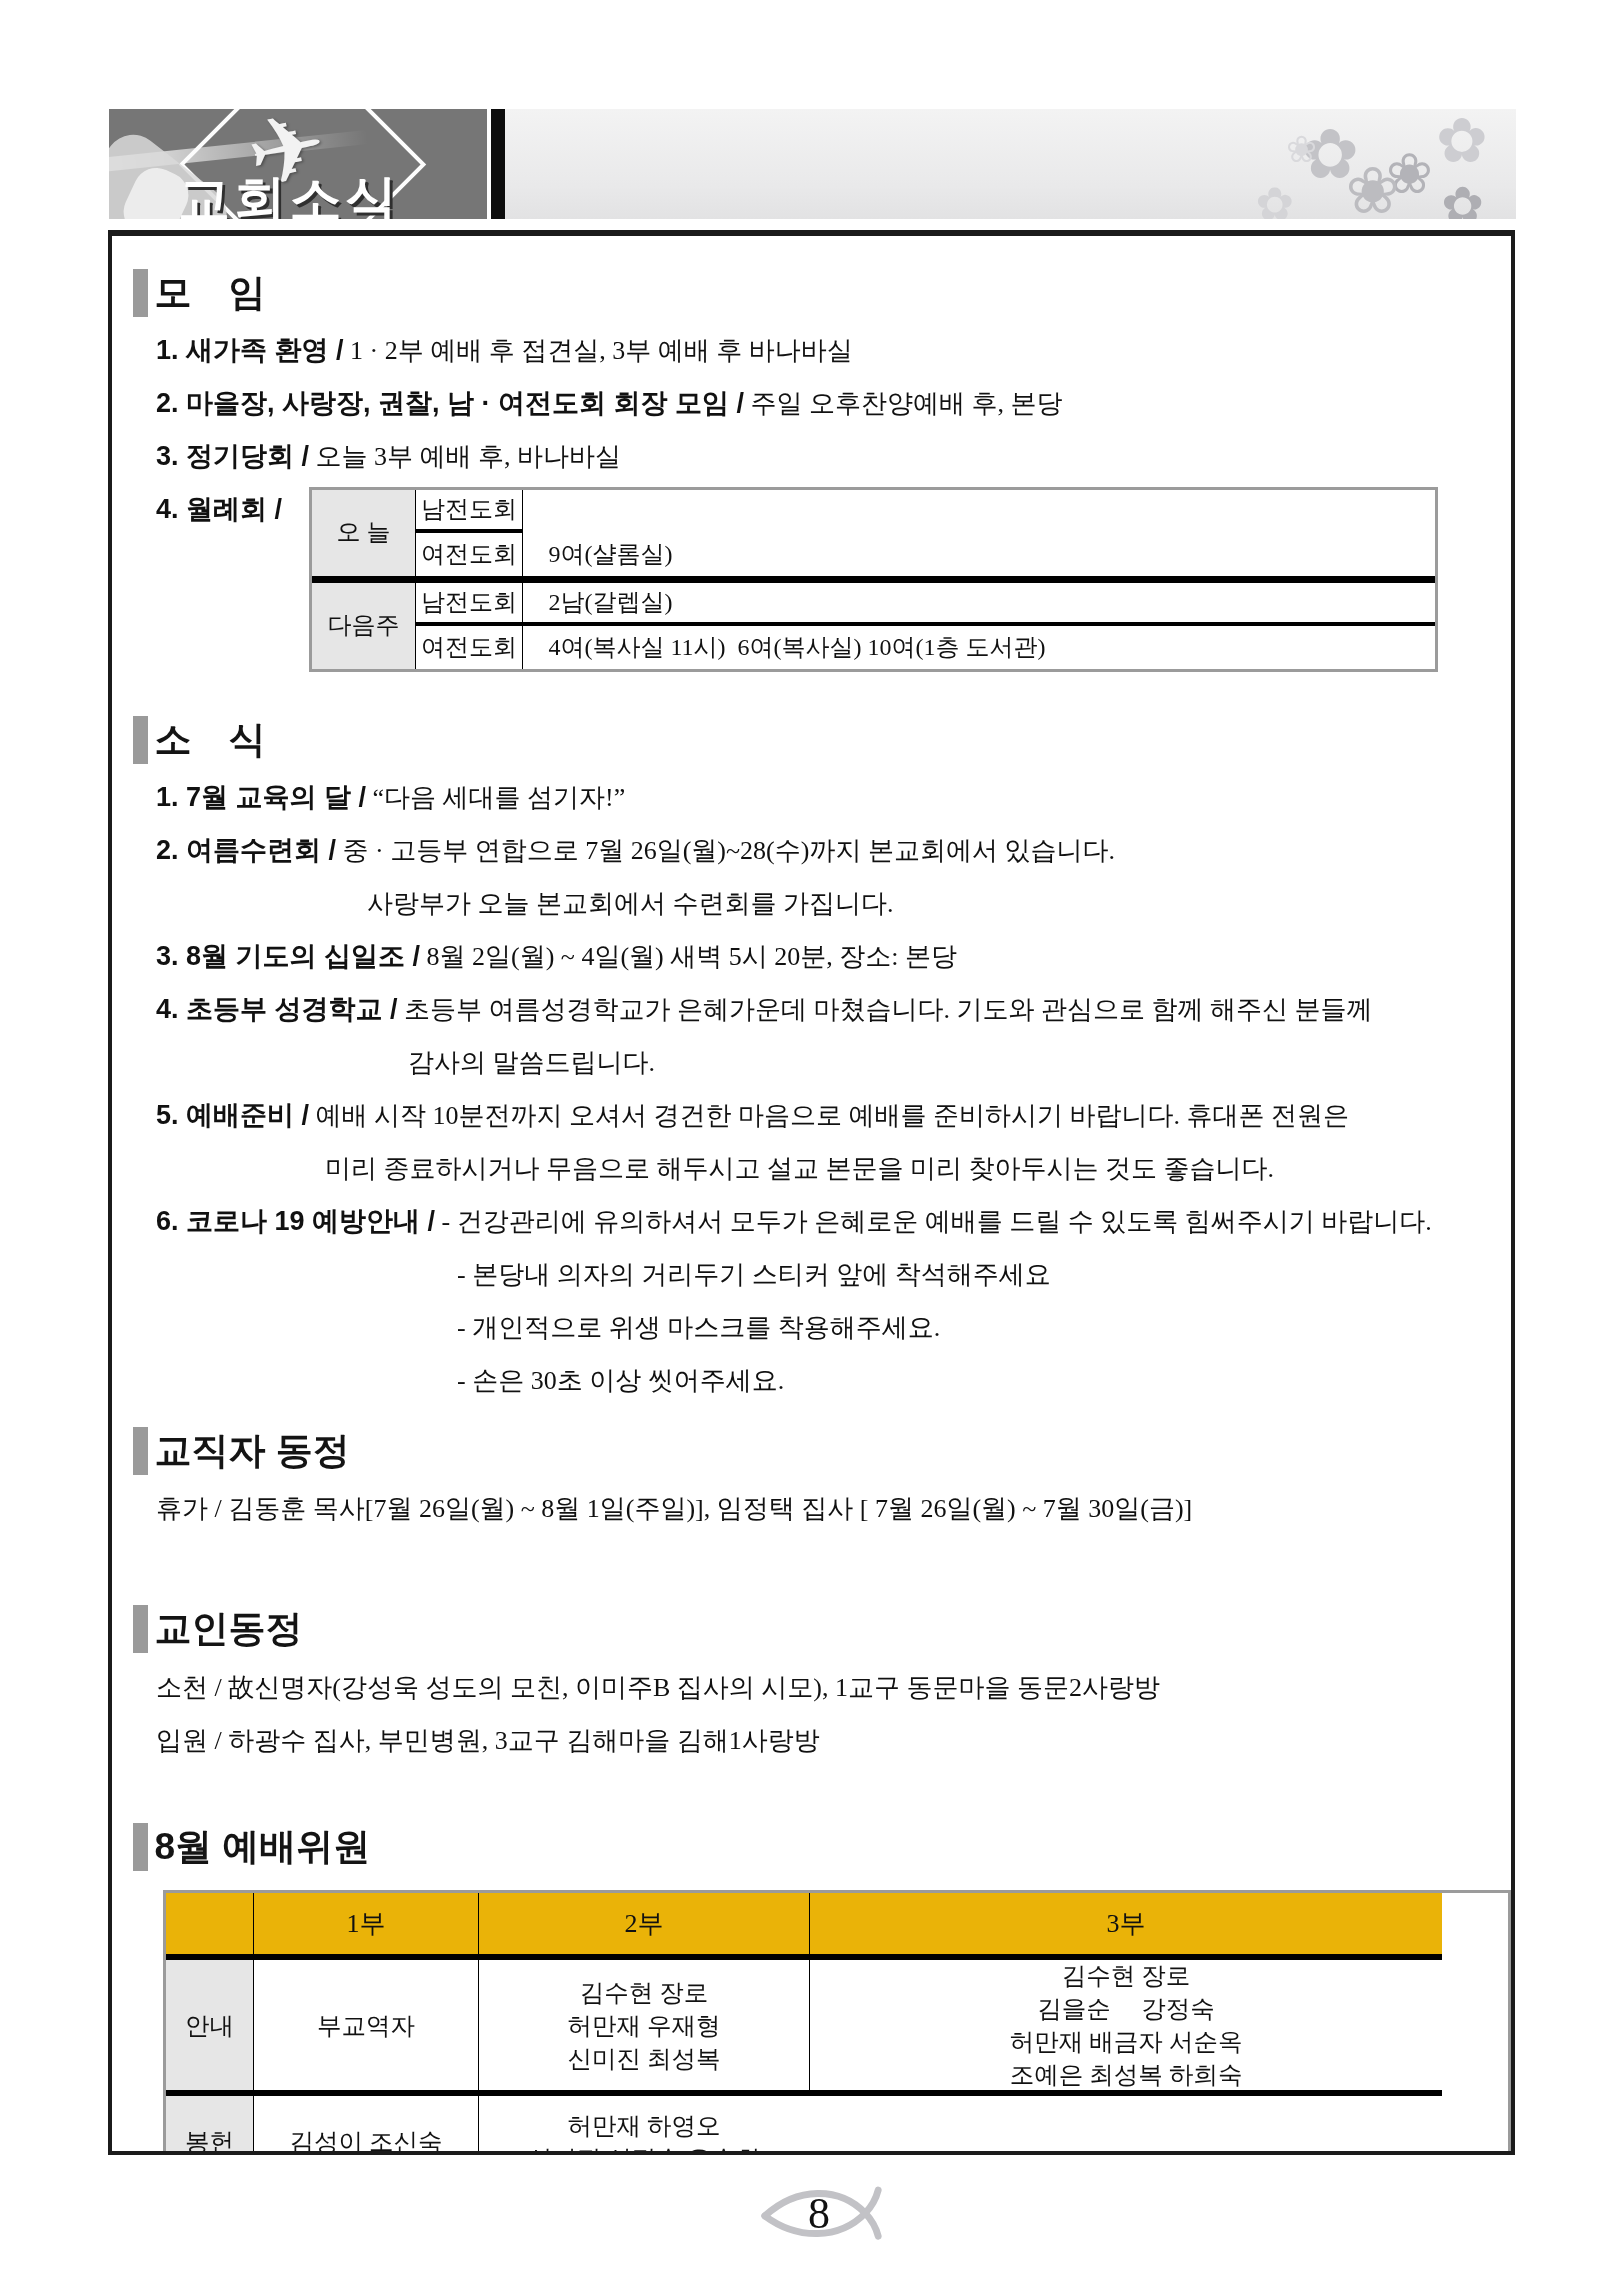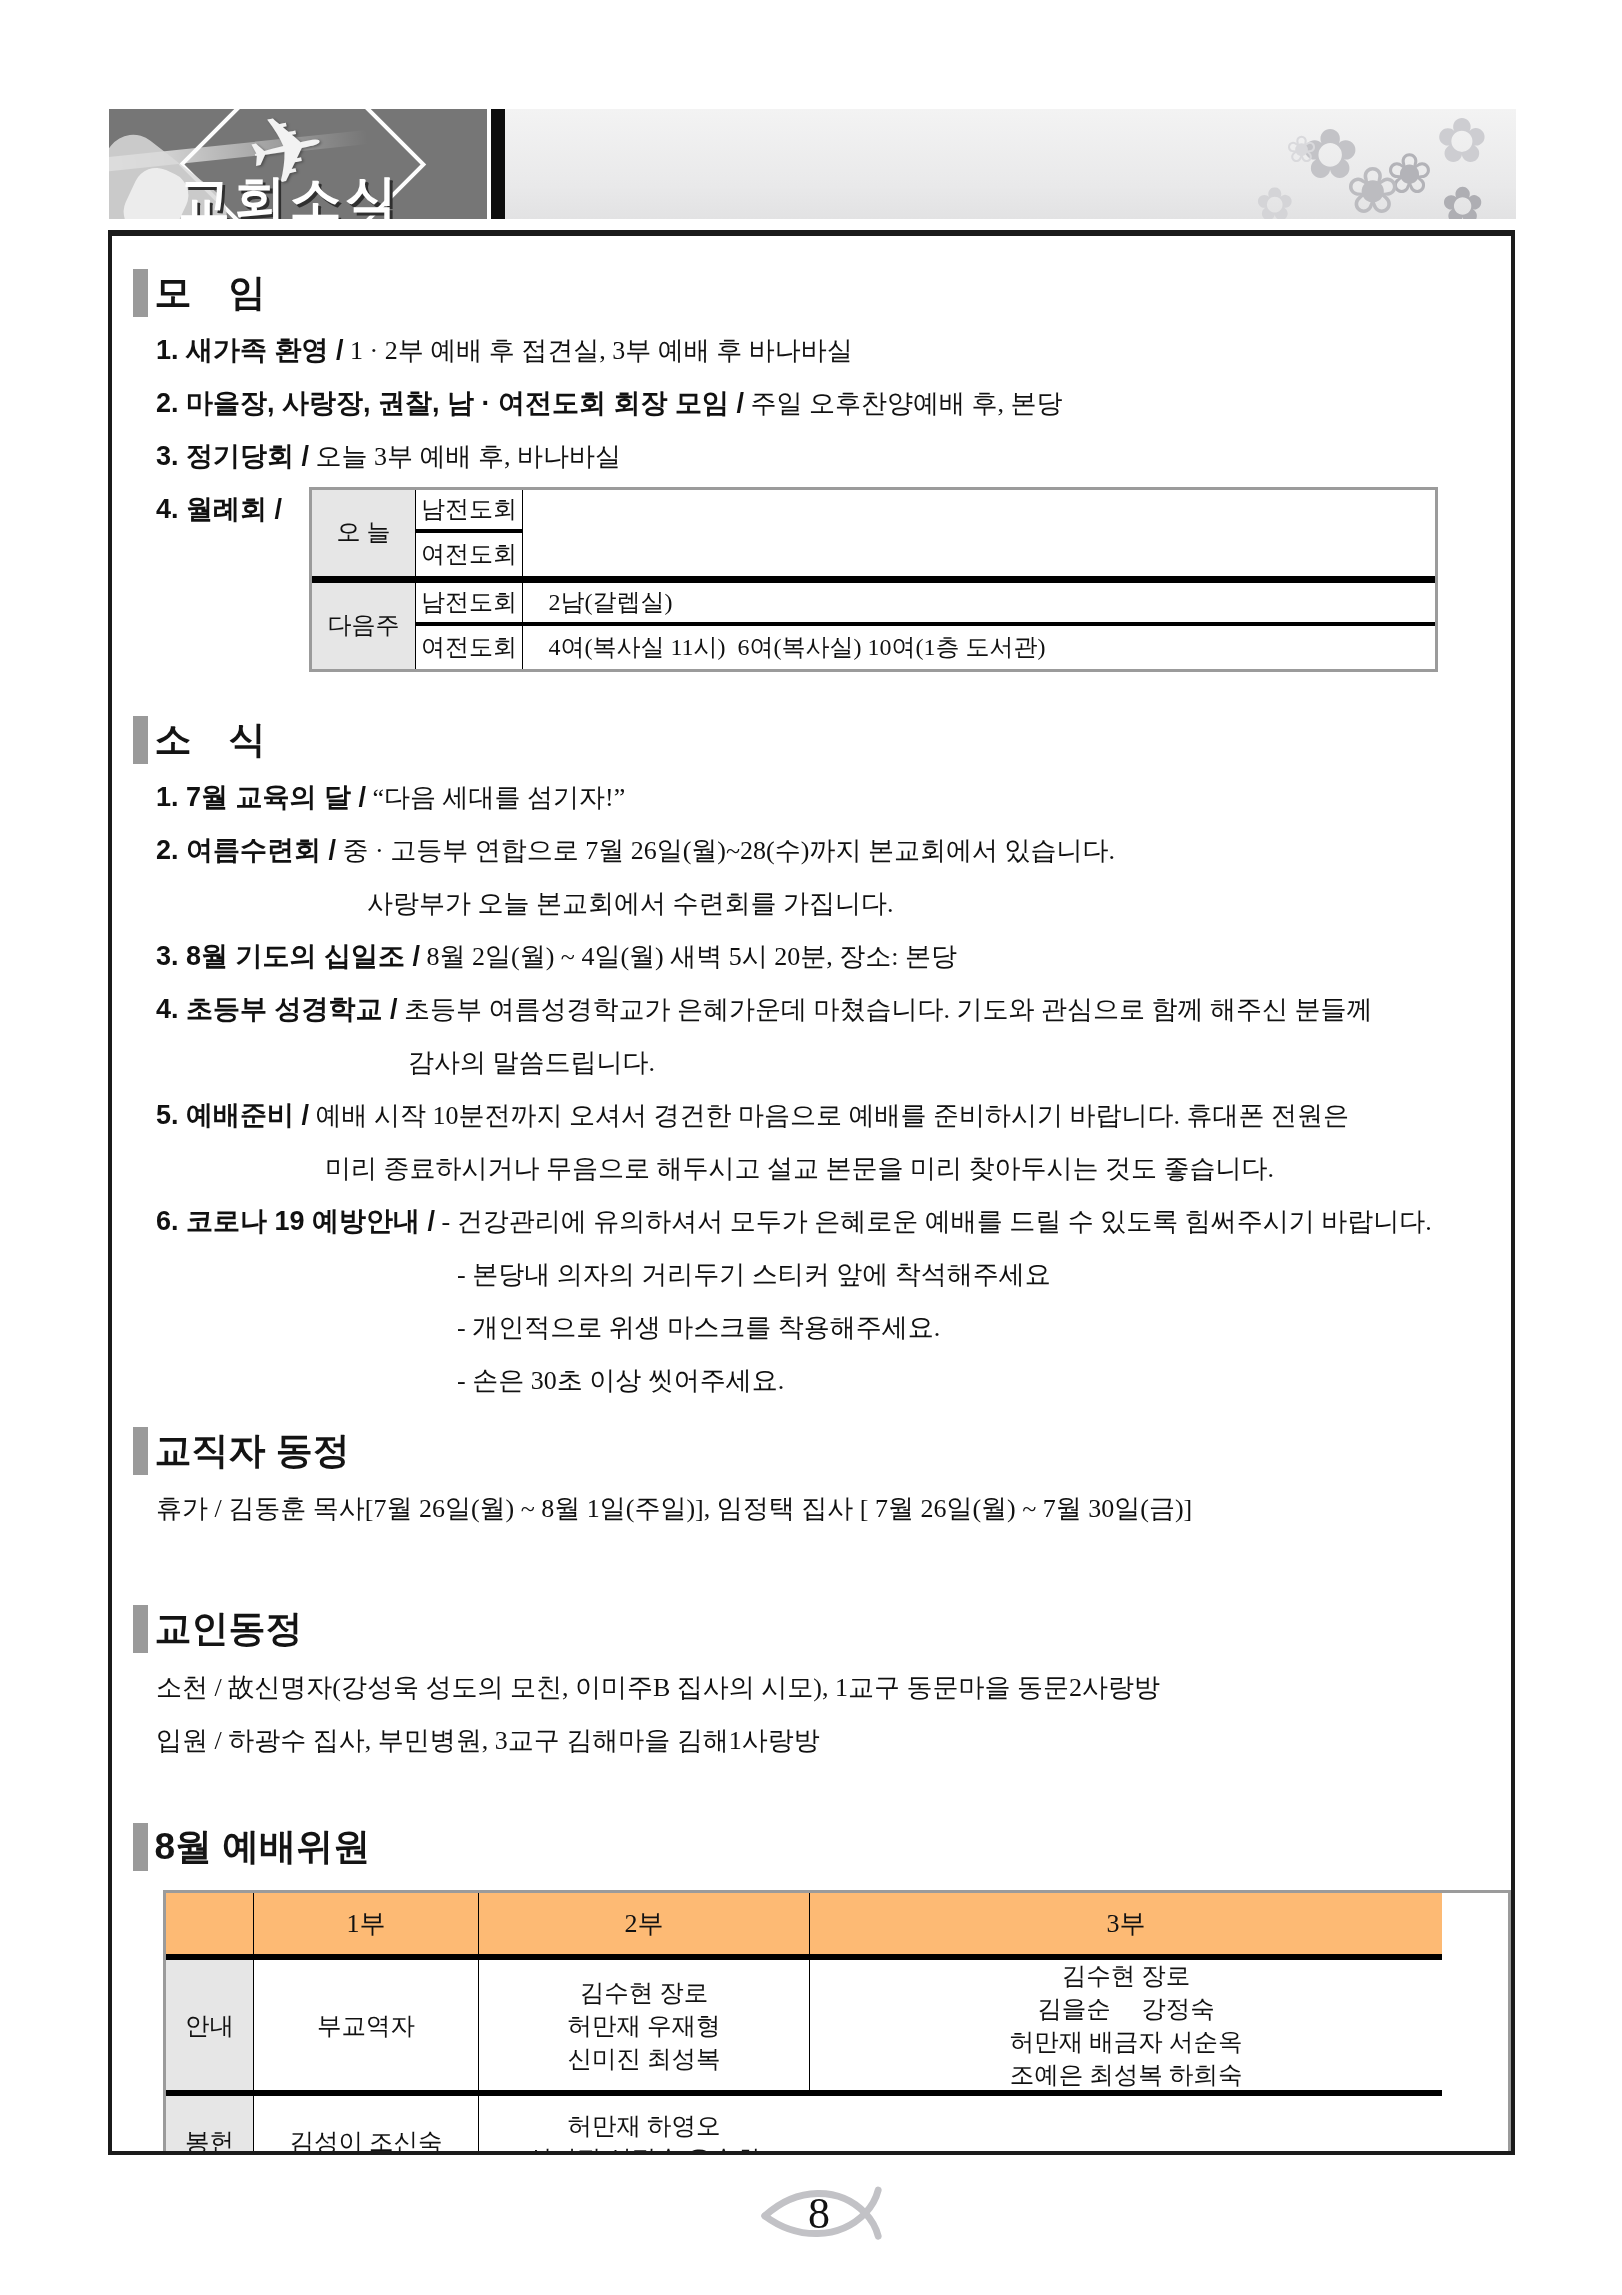--- a/index.html
+++ b/index.html
@@ -65,21 +65,21 @@
   .m-underline{border-bottom:4.2px solid #000;}
   .m-sep{grid-column:1/4;grid-row:3;background:#000;}
   .mg1{grid-row:1;} .mg2{grid-row:2;} .mg4{grid-row:4;} .mg5{grid-row:5;}
 
   
   .wtable{display:grid;grid-template-columns:87px 225px 331px 633px;
         grid-template-rows:61px 6px 130px 6px 91px;
         border:3.7px solid #9b9b9b;background:#fff;margin:18.5px 0 0 51px;}
   .wc{display:flex;align-items:center;justify-content:center;font-size:24.5px;line-height:33px;
       white-space:pre-wrap;text-align:center;box-sizing:border-box;}
-  .w-head{background:#fdba74;font-size:26px;}
+  .w-head{background:#eab308;font-size:26px;}
   .w-label{background:#e6e6e6;}
   .w-sep{grid-column:1/5;background:#000;}
   .vline{border-left:1.4px solid #000;}
   .wr1{grid-row:1;} .wr3{grid-row:3;} .wr5{grid-row:5;}
   .wcol1{grid-column:1;} .wcol2{grid-column:2;} .wcol3{grid-column:3;} .wcol4{grid-column:4;}
   .wsep1{grid-row:2;} .wsep2{grid-row:4;}
 
   
   .fish-wrap{position:absolute;left:760px;top:2180px;width:124px;height:70px;}
   .fish-wrap svg{position:absolute;left:0;top:0;}
@@ -123,20 +123,21 @@
       <div class="li"><b>1. 새가족 환영 /</b><span> 1 · 2부 예배 후 접견실, 3부 예배 후 바나바실</span></div>
       <div class="li"><b>2. 마을장, 사랑장, 권찰, 남 · 여전도회 회장 모임 /</b><span> 주일 오후찬양예배 후, 본당</span></div>
       <div class="li"><b>3. 정기당회 /</b><span> 오늘 3부 예배 후, 바나바실</span></div>
 
       <div class="li row4">
         <div class="row4-label"><b>4. 월례회 /</b></div>
         <div class="mtable">
           <div class="mc m-when m-when1">오 늘</div>
           <div class="mc m-group mg1 m-underline">남전도회</div>
           <div class="mc m-group mg2">여전도회</div>
+          <div class="mc m-detail mg2">9여(샬롬실)</div>
           <div class="m-sep"></div>
           <div class="mc m-when m-when2">다음주</div>
           <div class="mc m-group mg4 m-underline">남전도회</div>
           <div class="mc m-detail mg4 m-underline">2남(갈렙실)</div>
           <div class="mc m-group mg5">여전도회</div>
           <div class="mc m-detail mg5">4여(복사실 11시)  6여(복사실) 10여(1층 도서관)</div>
         </div>
       </div>
     </div>
 

